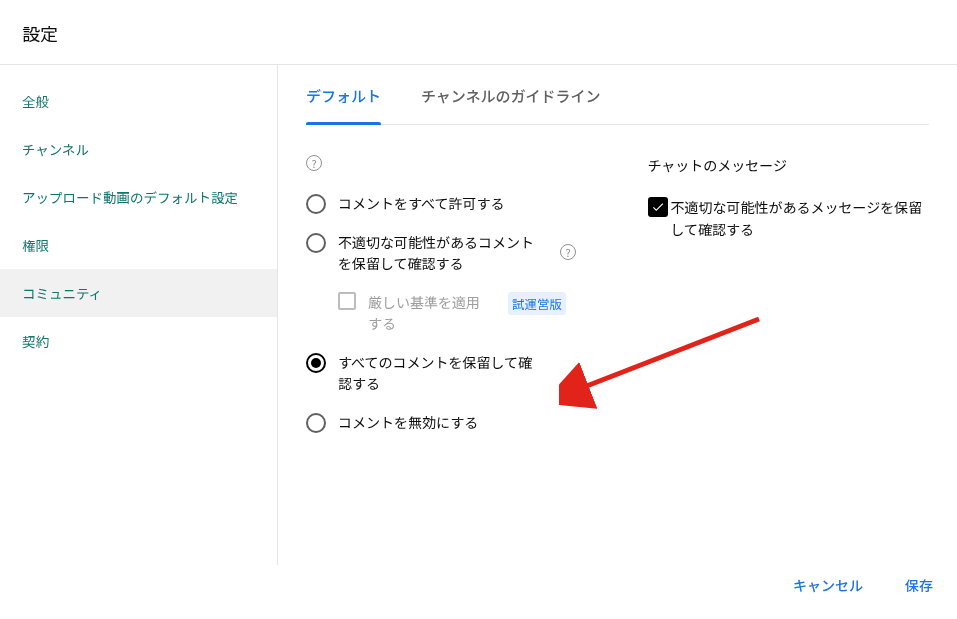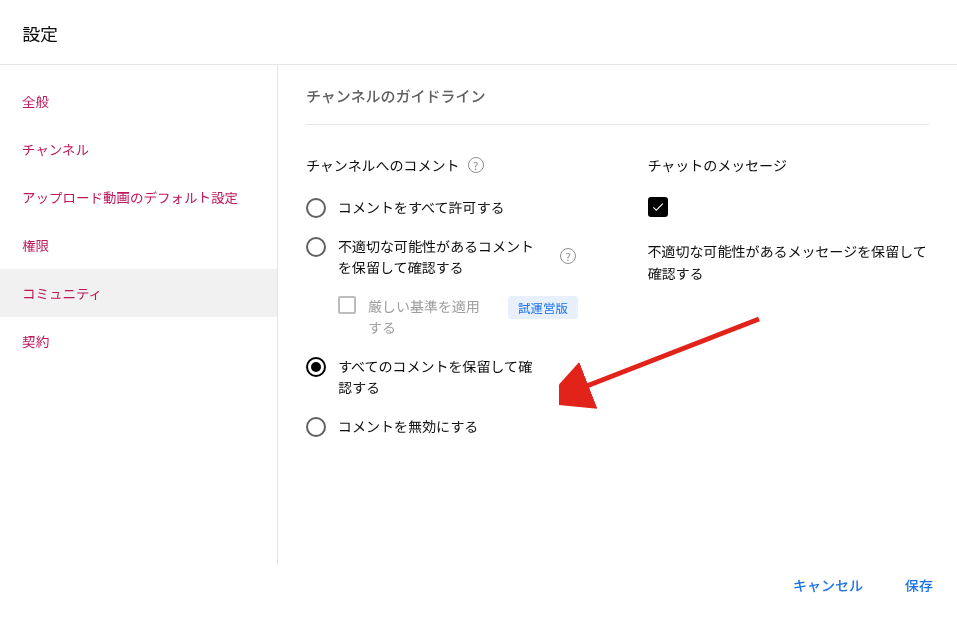--- a/index.html
+++ b/index.html
@@ -25,21 +25,21 @@
       height: 500px;
     }
     .sidebar {
       width: 278px;
       border-right: 1px solid #e5e5e5;
       padding-top: 12px;
     }
     .sidebar-item {
       padding: 14px 22px;
       font-size: 13.5px;
-      color: #be185d;
+      color: #0f766e;
       cursor: pointer;
     }
     .sidebar-item.selected {
       background: #f1f1f1;
     }
     .main {
       flex: 1;
       padding: 20px 28px 0 28px;
       position: relative;
     }
@@ -141,21 +141,21 @@
     .sub-label {
       font-size: 14px;
       color: #9e9e9e;
       max-width: 120px;
       line-height: 1.5;
     }
     .badge-demo {
       font-size: 12.5px;
       color: #1a73e8;
       background: #e8f0fe;
-      padding: 2px 10px;
+      padding: 2px 4px;
       border-radius: 3px;
       align-self: flex-start;
       margin-left: 8px;
       white-space: nowrap;
     }
     .right-help {
       position: absolute;
       left: 254px;
     }
     .checkbox-checked {
@@ -165,22 +165,21 @@
       flex-shrink: 0;
       display: flex;
       align-items: center;
       justify-content: center;
       cursor: pointer;
     }
     .checkbox-checked svg { width: 14px; height: 14px; }
     .check-item {
       display: flex;
       align-items: flex-start;
-      gap: 24px;
-      flex-direction: column;
+      gap: 3px;
     }
     .check-label {
       font-size: 14px;
       color: #0d0d0d;
       line-height: 1.55;
     }
     .footer {
       position: absolute;
       right: 12px;
       bottom: 16px;
@@ -214,27 +213,27 @@
     <div class="sidebar-item">全般</div>
     <div class="sidebar-item">チャンネル</div>
     <div class="sidebar-item">アップロード動画のデフォルト設定</div>
     <div class="sidebar-item">権限</div>
     <div class="sidebar-item selected">コミュニティ</div>
     <div class="sidebar-item">契約</div>
   </div>
 
   <div class="main">
     <div class="tabs">
+      <div class="tab active">デフォルト</div>
       <div class="tab">チャンネルのガイドライン</div>
     </div>
 
     <div class="content-row">
       <div class="col" style="position:relative;max-width:300px;">
         <div class="section-title">
-          <span>チャンネルへのコメント</span>
           <span class="help-icon">?</span>
         </div>
         <div class="radio-group">
           <div class="radio-item">
             <span class="radio"></span>
             <span class="radio-label">コメントをすべて許可する</span>
           </div>
           <div class="radio-item">
             <span class="radio"></span>
             <span class="radio-label">不適切な可能性があるコメントを保留して確認する</span>

